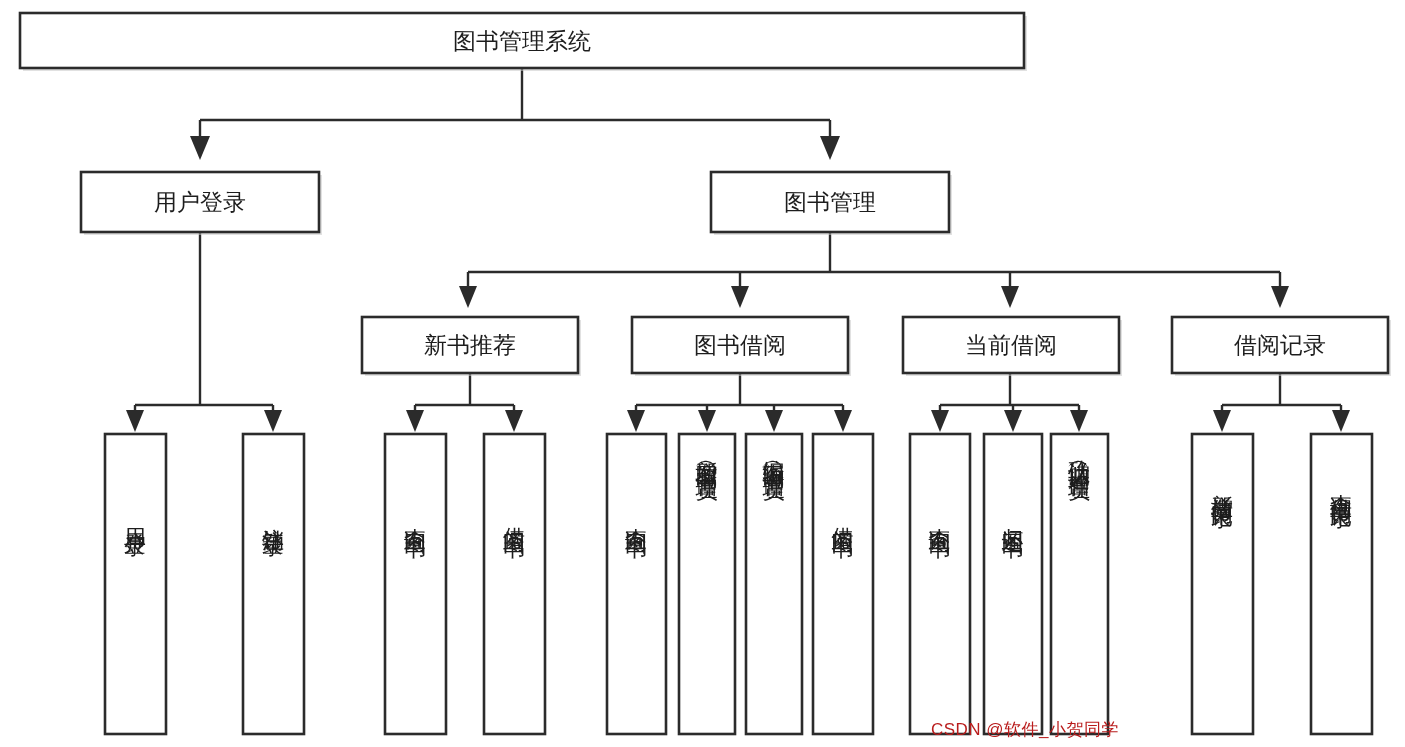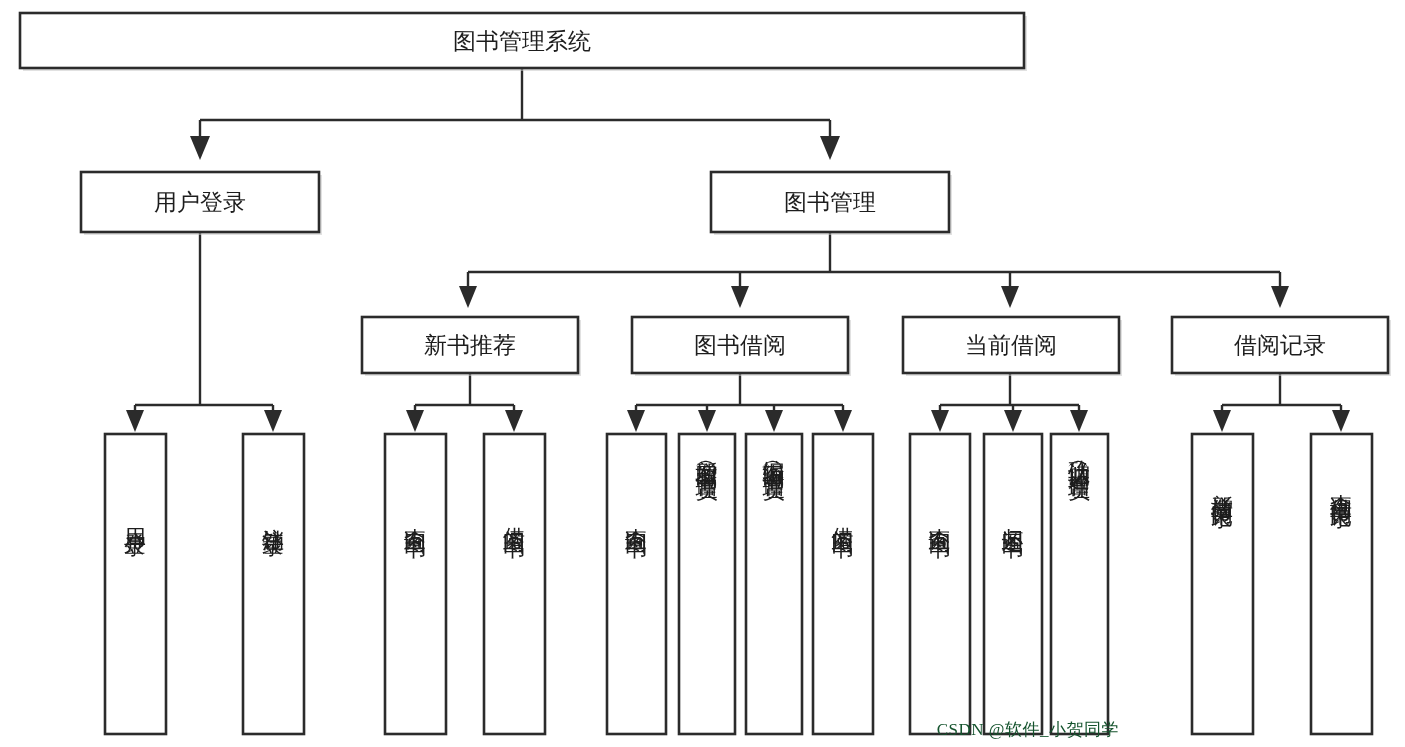--- a/index.html
+++ b/index.html
@@ -68,23 +68,23 @@
     line-height: 1.05;
     letter-spacing: 3px;
     color: #1d1d1d;
     white-space: nowrap;
     text-align: center;
   }
   .watermark {
     position: absolute;
     right: 10px;
     bottom: 6px;
-    font-family: Liberation Serif, serif;
+    font-family: Liberation Sans, sans-serif;
     font-size: 17px;
-    color: #14532d;
+    color: #b91c1c;
     letter-spacing: 0.5px;
     white-space: nowrap;
   }
 </style>
 </head>
 <body>
 
 <div id="diagram-root">
 
   <svg class="flow" viewBox="0 0 1405 747" xmlns="http://www.w3.org/2000/svg">

